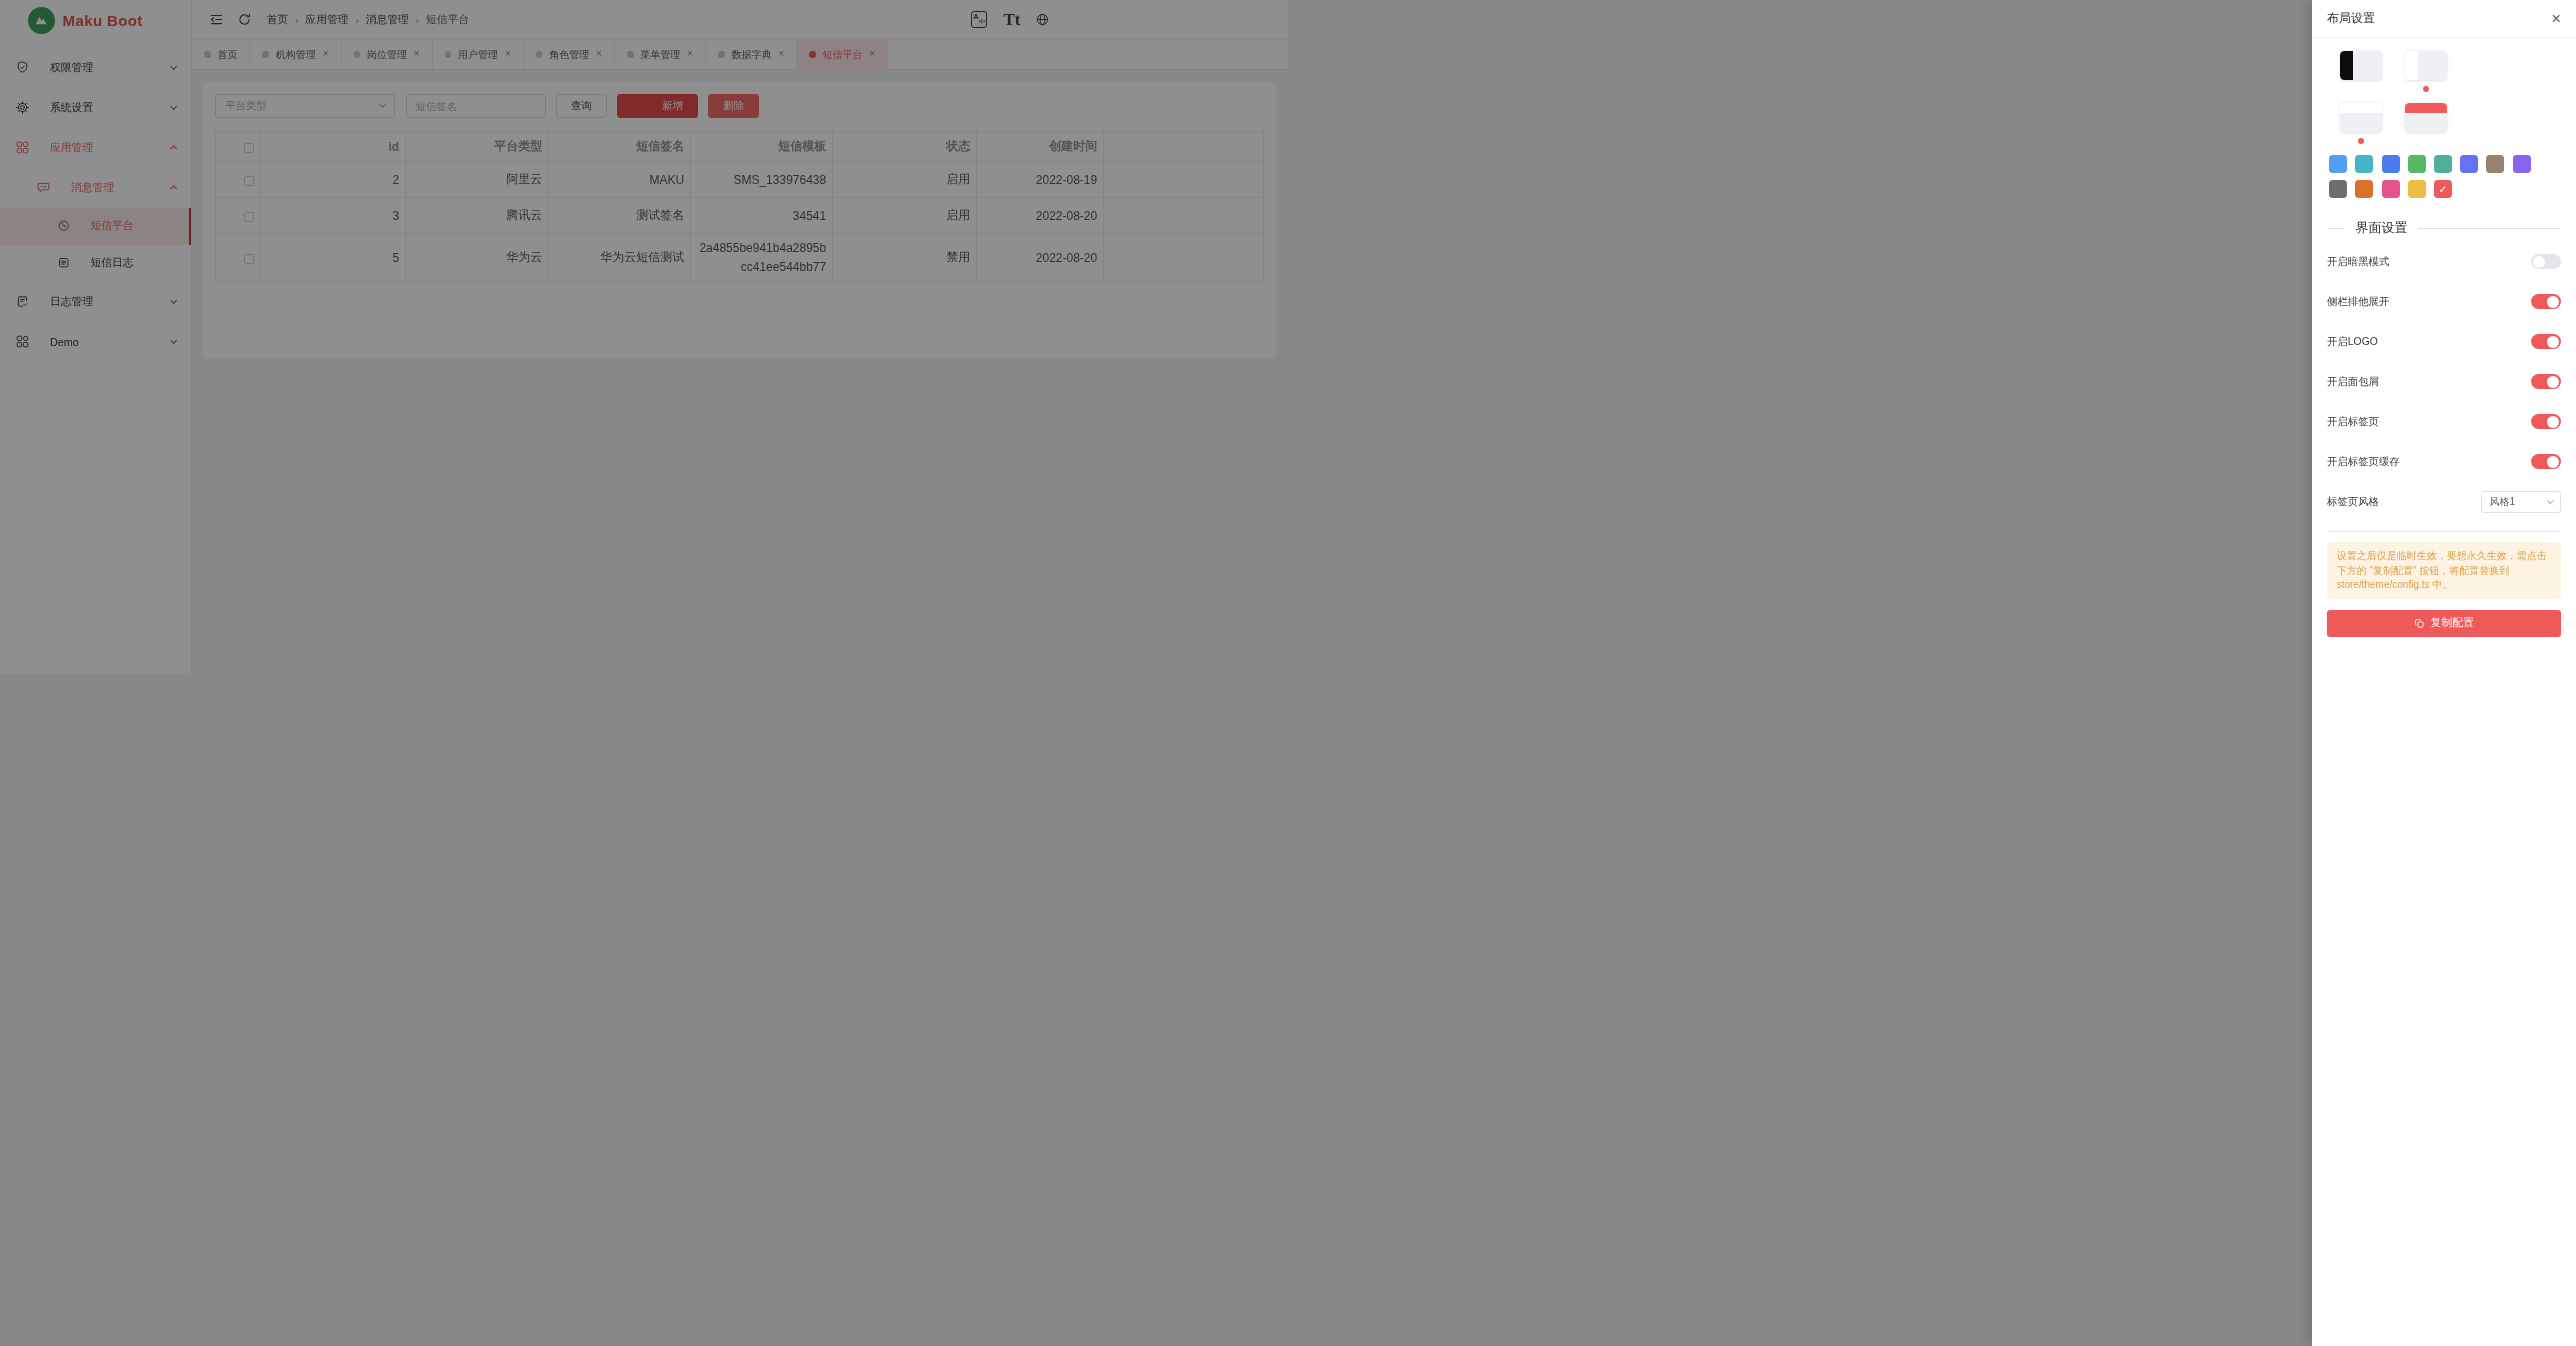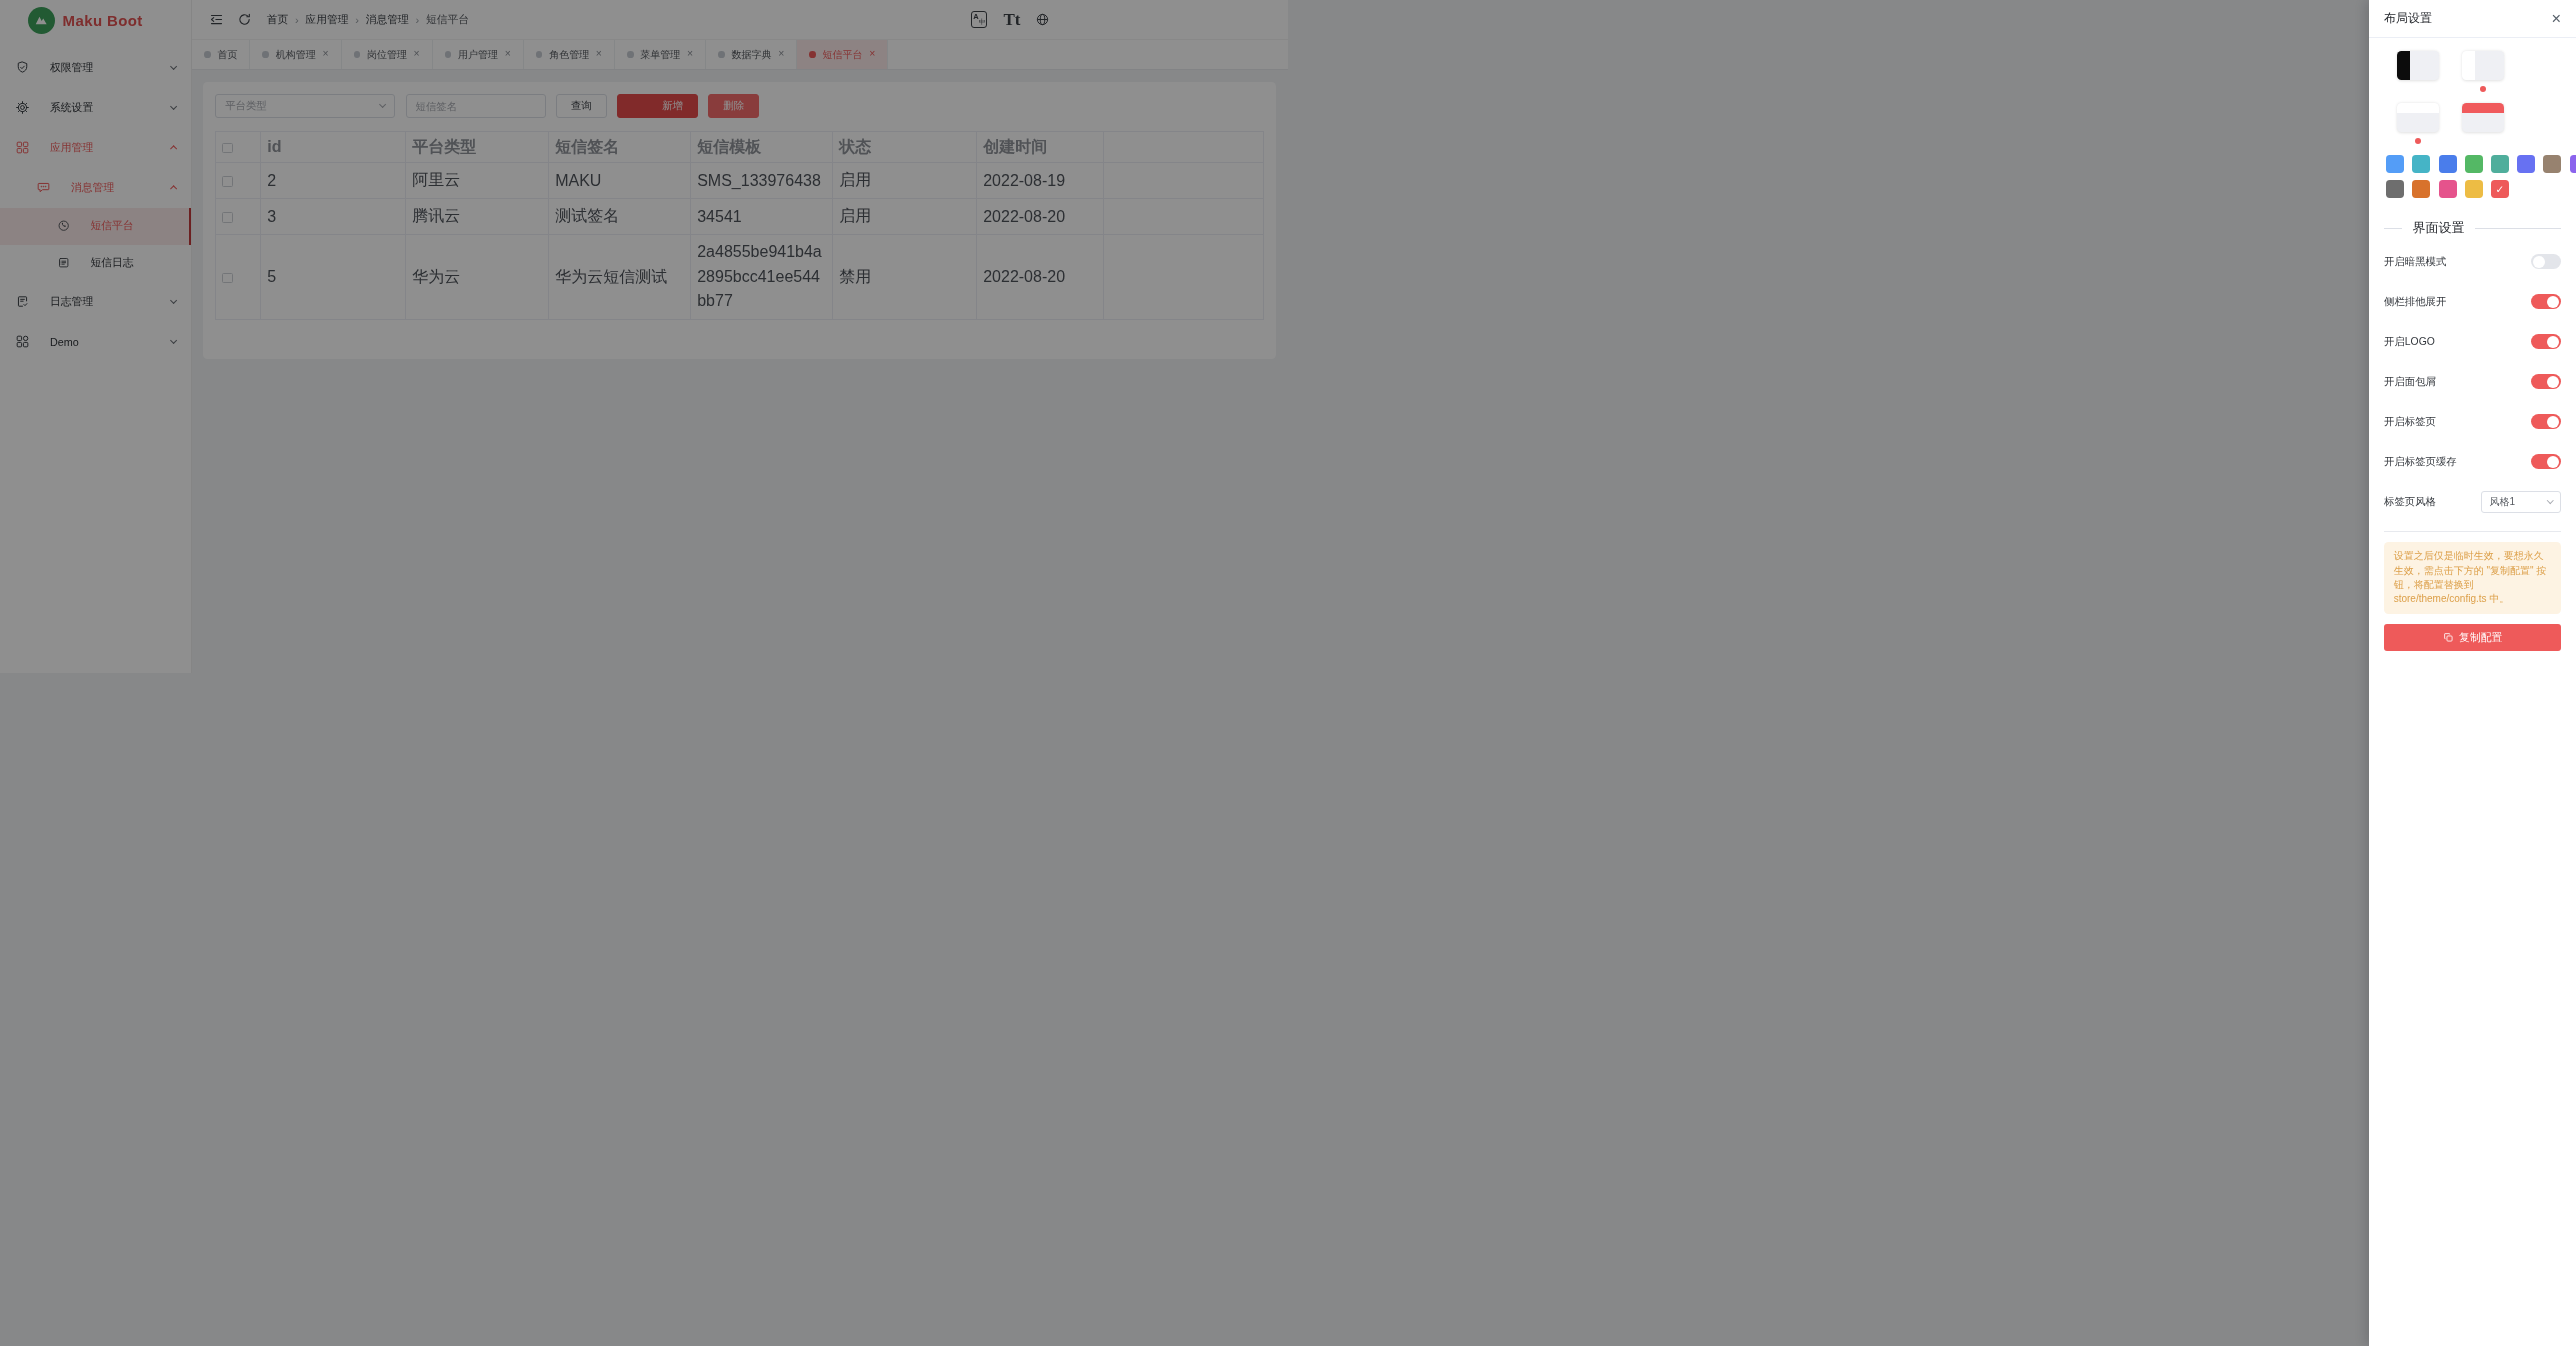--- a/index.html
+++ b/index.html
@@ -57,32 +57,32 @@
   .filter-row{display:flex;align-items:center;gap:10.4px;margin-bottom:13.4px;}
   .sel{width:180px;height:24px;border:0.7px solid #dcdfe6;border-radius:3px;display:flex;align-items:center;padding:0 9px;color:#a8abb2;background:#fff;cursor:pointer;font-size:10.4px;}
   .sel .sel-arr{margin-left:auto;width:5.2px;height:5.2px;border-right:1px solid #a8abb2;border-bottom:1px solid #a8abb2;transform:rotate(45deg);margin-top:-2.2px;}
   .inp{width:140px;height:24px;border:0.7px solid #dcdfe6;border-radius:3px;padding:0 9px;font-size:10.4px;color:#303133;outline:none;font-family:inherit;}
   .inp::placeholder{color:#a8abb2;}
   .btn{height:24px;padding:0 14px;border-radius:3px;border:0.7px solid #dcdfe6;background:#fff;color:#3a3f45;font-size:10.4px;cursor:pointer;font-family:inherit;}
   .btn.primary{background:#e64c4c;border-color:#e64c4c;color:#fff;padding-left:44px;}
   .btn.danger{background:#f56c6c;border-color:#f56c6c;color:#fff;}
   
   table.grid{border-collapse:collapse;table-layout:fixed;width:1049px;border:0.7px solid var(--border);}
-  table.grid th,table.grid td{border:0.7px solid var(--border);text-align:left;padding:4.5px 6px;font-size:16px;}
+  table.grid th,table.grid td{border:0.7px solid var(--border);text-align:right;padding:4.5px 6px;font-size:12px;}
   table.grid th{height:30px;color:#8f9399;font-weight:bold;background:#fff;}
   table.grid td{height:36px;color:#4f545b;}
   td.wrap{word-break:break-all;line-height:1.55;}
   .cbx{display:inline-block;width:10.4px;height:10.4px;border:0.7px solid #cdd0d6;border-radius:1.5px;background:#fff;cursor:pointer;vertical-align:middle;}
   
   .table-footer{margin-top:16.4px;display:flex;align-items:center;justify-content:flex-end;gap:10.4px;padding-right:214px;font-size:10px;color:#55595f;}
   .psel{width:104px;height:21px;border:0.7px solid #dcdfe6;border-radius:3px;display:flex;align-items:center;justify-content:center;gap:13.4px;color:#55595f;cursor:pointer;background:#fff;}
   .psel .sel-arr{width:4.5px;height:4.5px;border-right:1px solid #a8abb2;border-bottom:1px solid #a8abb2;transform:rotate(45deg);margin-top:-2.2px;}
   
   .overlay{position:fixed;inset:0;background:rgba(0,0,0,0.44);z-index:10;}
-  .drawer{position:fixed;top:0;right:0;bottom:0;width:207px;background:#fff;z-index:20;box-shadow:-4.5px 0 12px rgba(0,0,0,.15);}
+  .drawer{position:fixed;top:0;right:0;bottom:0;width:264px;background:#fff;z-index:20;box-shadow:-4.5px 0 12px rgba(0,0,0,.15);}
   .dw-header{height:38px;display:flex;align-items:center;padding:0 15px;border-bottom:0.7px solid #ebeef5;}
   .dw-title{font-size:12px;color:#26292e;}
   .dw-close{margin-left:auto;font-size:16.4px;color:#57606a;cursor:pointer;line-height:1;}
   .dw-body{padding:13.4px 15px 0 15px;height:calc(100% - 38px);overflow:hidden;}
   
   .tiles{display:grid;grid-template-columns:42px 42px;column-gap:23px;row-gap:23px;margin-left:12.7px;}
   .tile-wrap{position:relative;cursor:pointer;}
   .tile{width:42px;height:29px;border-radius:4.5px;background:#eff0f4;box-shadow:0 0.7px 3px rgba(0,0,0,.12);overflow:hidden;position:relative;}
   .tile .vbar{position:absolute;left:0;top:0;bottom:0;width:13.4px;}
   .tile .hbar{position:absolute;left:0;top:0;right:0;height:9.7px;}

